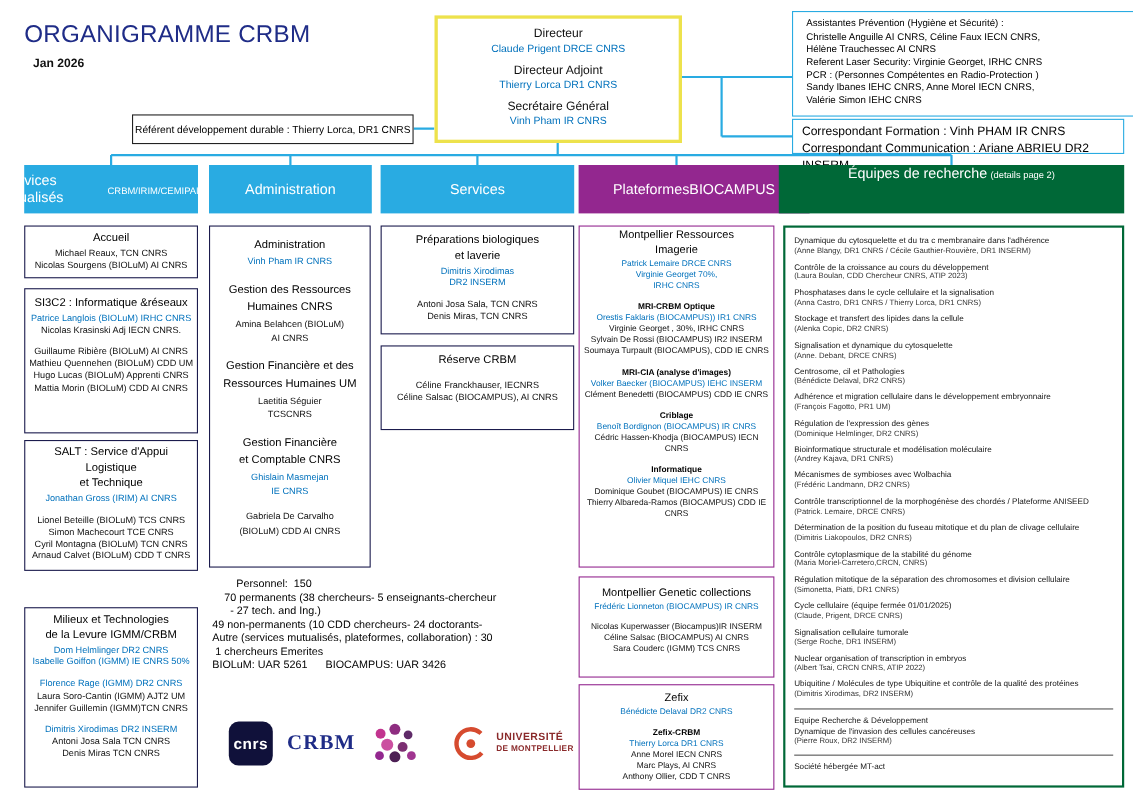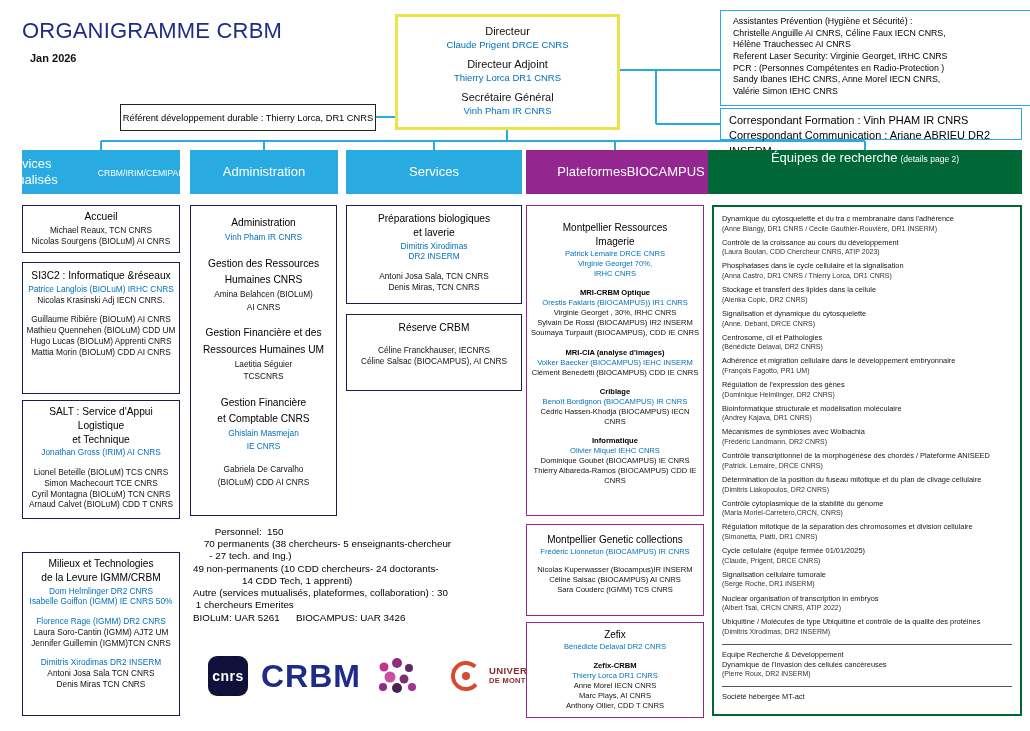--- a/index.html
+++ b/index.html
@@ -54,31 +54,31 @@
   .roomy .ln{line-height:1.5;}
   .roomy .k-gap{height:11px;}
 
   #box-accueil{left:22px;top:205px;width:158px;height:48px;}
   #box-si3c2{left:22px;top:262px;width:158px;height:132px;padding-top:6px;}
   #box-salt{left:22px;top:400px;width:158px;height:119px;}
   #box-milieux{left:22px;top:552px;width:158px;height:164px;}
   #box-admin{left:190px;top:205px;width:147px;height:311px;padding-top:8px;}
   #box-prep{left:346px;top:205px;width:176px;height:99px;padding-top:6px;}
   #box-reserve{left:346px;top:314px;width:176px;height:77px;padding-top:6px;}
-  #box-mri{left:526px;top:205px;width:178px;height:311px;padding-top:14px;}
+  #box-mri{left:526px;top:205px;width:178px;height:311px;padding-top:0;}
   #box-genetic{left:526px;top:524px;width:178px;height:92px;padding-top:7px;}
   #box-zefix{left:526px;top:622px;width:178px;height:96px;}
 
   #personnel{left:193px;top:526px;width:302px;}
   #personnel .p-ln{font-size:9.8px;line-height:1.25;color:#000;white-space:pre-wrap;}
 
   #logos{left:208px;top:652px;height:48px;display:flex;align-items:center;gap:13px;}
   .cnrs-badge{width:40px;height:40px;background:#10113a;border-radius:9px;color:#fff;display:flex;
               align-items:center;justify-content:center;font-weight:700;font-size:14px;letter-spacing:.5px;}
-  .crbm-wordmark{font-size:32px;font-weight:700;color:var(--navy,#1F2C87);letter-spacing:1px;}
+  .crbm-wordmark{font-size:19px;font-weight:700;color:var(--navy,#1F2C87);letter-spacing:1px;font-family:Liberation Serif, serif;}
   .um-logo{display:flex;align-items:center;gap:6px;margin-left:16px;}
   .um-text{line-height:1.15;text-align:left;}
   .um-text .l1{font-size:9.5px;font-weight:700;color:var(--maroon,#8A2A2B);letter-spacing:.4px;}
   .um-text .l2{font-size:7.5px;font-weight:700;color:var(--maroon,#8A2A2B);letter-spacing:.3px;}
 
   #box-equipes{position:absolute;left:712px;top:205px;width:310px;height:511px;box-sizing:border-box;
                border:2px solid var(--green,#006837);background:#fff;padding:7px 8px;text-align:left;overflow:hidden;}
   .team{margin-bottom:5px;}
   .team.sep{border-top:1px solid #555;padding-top:5px;margin-top:8px;}
   .team-title,.team-sub{font-size:7.4px;color:#151515;line-height:1.3;}
@@ -243,21 +243,20 @@
       </div>
   </div>
 
   <div class="abs z" id="personnel">
     <div>
 
     <div class="p-ln">        Personnel:  150</div>
         <div class="p-ln">    70 permanents (38 chercheurs- 5 enseignants-chercheur</div>
         <div class="p-ln">      - 27 tech. and Ing.)</div>
         <div class="p-ln">49 non-permanents (10 CDD chercheurs- 24 doctorants-</div>
-        <div class="p-ln">                  14 CDD Tech, 1 apprenti)</div>
         <div class="p-ln">Autre (services mutualisés, plateformes, collaboration) : 30</div>
         <div class="p-ln"> 1 chercheurs Emerites</div>
         <div class="p-ln">BIOLuM: UAR 5261      BIOCAMPUS: UAR 3426</div>
       </div>
   </div>
 
   <div class="abs z" id="logos">
     <div class="cnrs-badge">
       <span>cnrs</span>
     </div>

